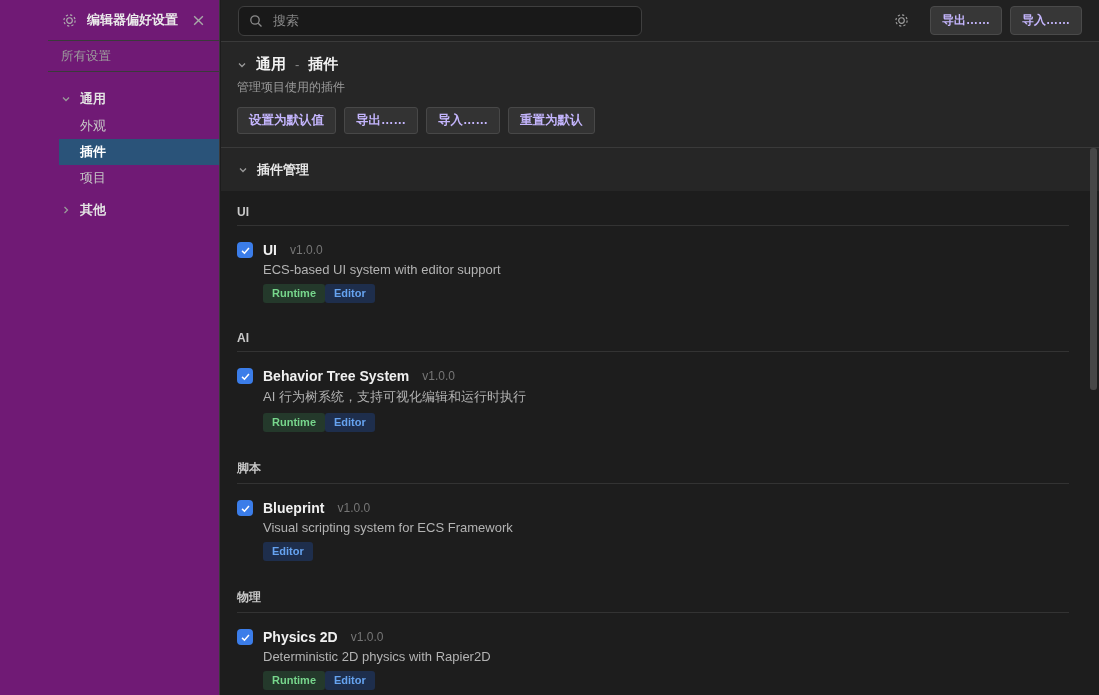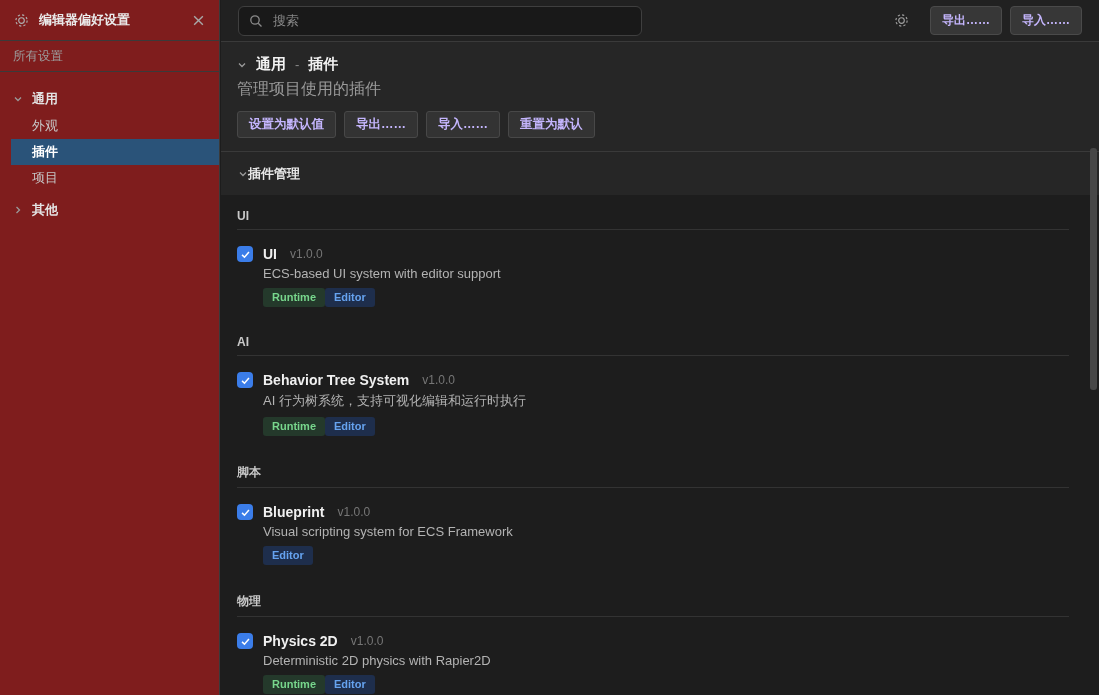--- a/index.html
+++ b/index.html
@@ -1,20 +1,20 @@
 <!DOCTYPE html>
 <html><head>
 <meta charset="utf-8">
 <style>
   html,body{margin:0;padding:0;background:#111;}
   *{box-sizing:border-box;font-family:"Liberation Sans","DejaVu Sans",sans-serif;}
   .app{position:relative;width:1099px;height:695px;background:#1d1d1d;overflow:hidden;color:#ddd;}
 
   
-  .sidebar{position:absolute;left:0;top:0;width:220px;height:695px;background:#7f1d1d;border-right:1px solid #3a3a3a;}
+  .sidebar{position:absolute;left:0;top:0;width:220px;height:695px;background:#701a75;border-right:1px solid #3a3a3a;padding-left:48px;}
   .sb-header{height:41px;display:flex;align-items:center;padding:0 14px;border-bottom:1px solid #3a3a3a;}
   .sb-header .title{font-size:13px;font-weight:bold;color:#eaeaea;margin-left:10px;}
   .sb-header .close{margin-left:auto;color:#a8a8a8;cursor:pointer;display:flex;align-items:center;}
   .sb-all{height:31px;display:flex;align-items:center;padding:0 13px;font-size:12.5px;color:#9c9c9c;border-bottom:1px solid #3a3a3a;cursor:pointer;}
   .sb-nav{padding-top:8px;}
   .sb-group{display:flex;align-items:center;height:28px;padding:0 13px;gap:9px;margin-top:5px;font-size:13px;font-weight:bold;color:#e3e3e3;cursor:pointer;}
   .sb-child{display:flex;align-items:center;height:26px;padding-left:32px;font-size:13px;color:#c6c6c6;cursor:pointer;}
   .sb-child.selected{background:#2a5379;color:#fff;font-weight:600;margin-left:11px;padding-left:21px;}
   .chev{display:flex;align-items:center;width:10px;flex:none;}
 
@@ -26,24 +26,24 @@
   .tb-right{margin-left:auto;display:flex;align-items:center;}
   .tb-gear{margin-right:13px;display:flex;cursor:pointer;}
   .btn{height:29px;background:#373737;border:1px solid #4a4a4a;border-radius:4px;color:#c4b5fd;font-size:12px;font-weight:600;padding:0 11px;margin-left:8px;cursor:pointer;display:inline-flex;align-items:center;}
 
   
   .content{position:absolute;left:221px;top:42px;width:878px;height:653px;}
   .c-header{background:#262626;padding:13px 16px 13px 16px;}
   .c-title{display:flex;align-items:center;gap:9px;}
   .c-title .big{font-size:15px;font-weight:bold;color:#f2f2f2;}
   .c-title .dash{font-size:13px;color:#8a8a8a;}
-  .c-sub{margin-top:5px;font-size:16px;color:#9a9a9a;}
+  .c-sub{margin-top:5px;font-size:12px;color:#9a9a9a;}
   .c-actions{margin-top:11px;display:flex;}
   .c-actions .btn{margin-left:0;margin-right:8px;height:27px;background:#333333;border-color:#484848;border-radius:3px;font-size:12.5px;}
-  .sec-bar{background:#262626;border-top:1px solid #3a3a3a;height:44px;display:flex;align-items:center;padding:0 17px;cursor:pointer;}
+  .sec-bar{background:#262626;border-top:1px solid #3a3a3a;height:44px;display:flex;align-items:center;gap:9px;padding:0 17px;cursor:pointer;}
   .sec-bar .lbl{font-size:13px;font-weight:bold;color:#e8e8e8;}
   .plist{background:#1d1d1d;padding:14px 16px 0 16px;}
   .cat-label{font-size:12px;font-weight:bold;color:#c9c9c9;}
   .cat-divider{border-bottom:1px solid #333333;margin-top:6px;margin-right:14px;}
   .plugin{margin-top:16px;margin-bottom:28px;}
   .p-row{display:flex;align-items:center;gap:10px;}
   .checkbox{width:16px;height:16px;border-radius:4px;background:#3b7de9;display:flex;align-items:center;justify-content:center;cursor:pointer;flex:none;}
   .p-name{font-size:14px;font-weight:bold;color:#f0f0f0;}
   .p-ver{font-size:12px;color:#767676;margin-left:3px;}
   .p-desc{margin-left:26px;margin-top:4px;font-size:13px;color:#b3b3b3;}

